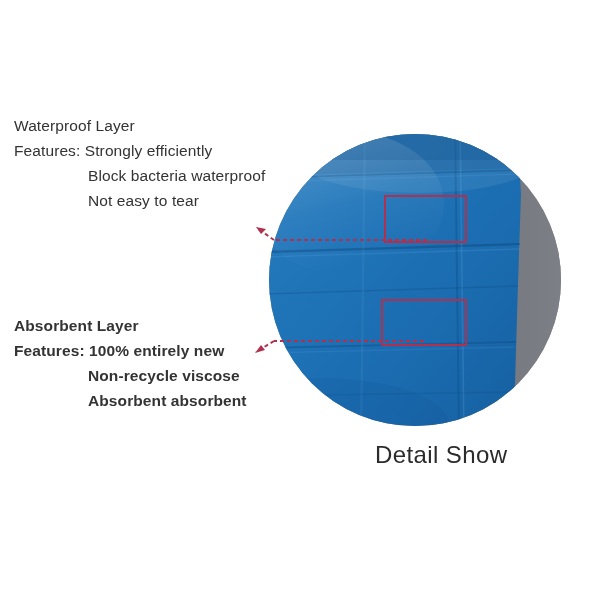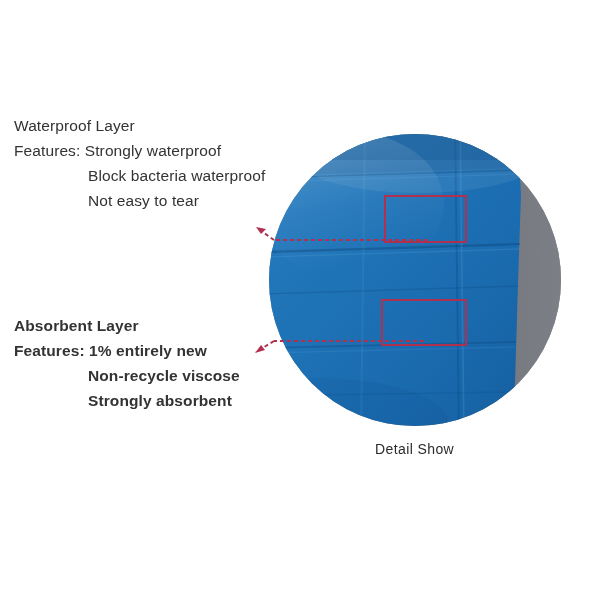--- a/index.html
+++ b/index.html
@@ -31,21 +31,21 @@
   #block-absorbent  { left: 14px; top: 313px; font-weight: bold; }
 
   .spec-line { display: block; }
   .spec-line.indented { padding-left: 74px; }
 
   
   #detail-show-label {
     position: absolute;
     left: 375px;
     top: 441px;
-    font-size: 14px;
+    font-size: 24px;
     color: #2b2b2b;
     letter-spacing: 0.4px;
     white-space: nowrap;
   }
 
   
   #photo-circle {
     position: absolute;
     left: 269px;
     top: 134px;
@@ -145,27 +145,27 @@
 
     <g>
       <path d="M 424 341 L 274 341" stroke="#b03050" stroke-width="2" stroke-dasharray="4 3" fill="none"></path>
       <path d="M 274 341 L 256 352" stroke="#b03050" stroke-width="2" stroke-dasharray="4 3" fill="none"></path>
       <path d="M 255 353 L 265 350 L 261 345 Z" fill="#b03050"></path>
     </g>
   </svg>
 
   <div id="block-waterproof" class="spec-block">
     <span class="spec-line">Waterproof Layer</span>
-    <span class="spec-line">Features: Strongly waterproof</span>
+    <span class="spec-line">Features: Strongly efficiently</span>
     <span class="spec-line indented">Block bacteria waterproof</span>
     <span class="spec-line indented">Not easy to tear</span>
   </div>
 
   <div id="block-absorbent" class="spec-block">
     <span class="spec-line">Absorbent Layer</span>
-    <span class="spec-line">Features: 1% entirely new</span>
+    <span class="spec-line">Features: 100% entirely new</span>
     <span class="spec-line indented">Non-recycle viscose</span>
-    <span class="spec-line indented">Strongly absorbent</span>
+    <span class="spec-line indented">Absorbent absorbent</span>
   </div>
 
   <div id="detail-show-label">Detail Show</div>
 
 </div>
 
 </body></html>

